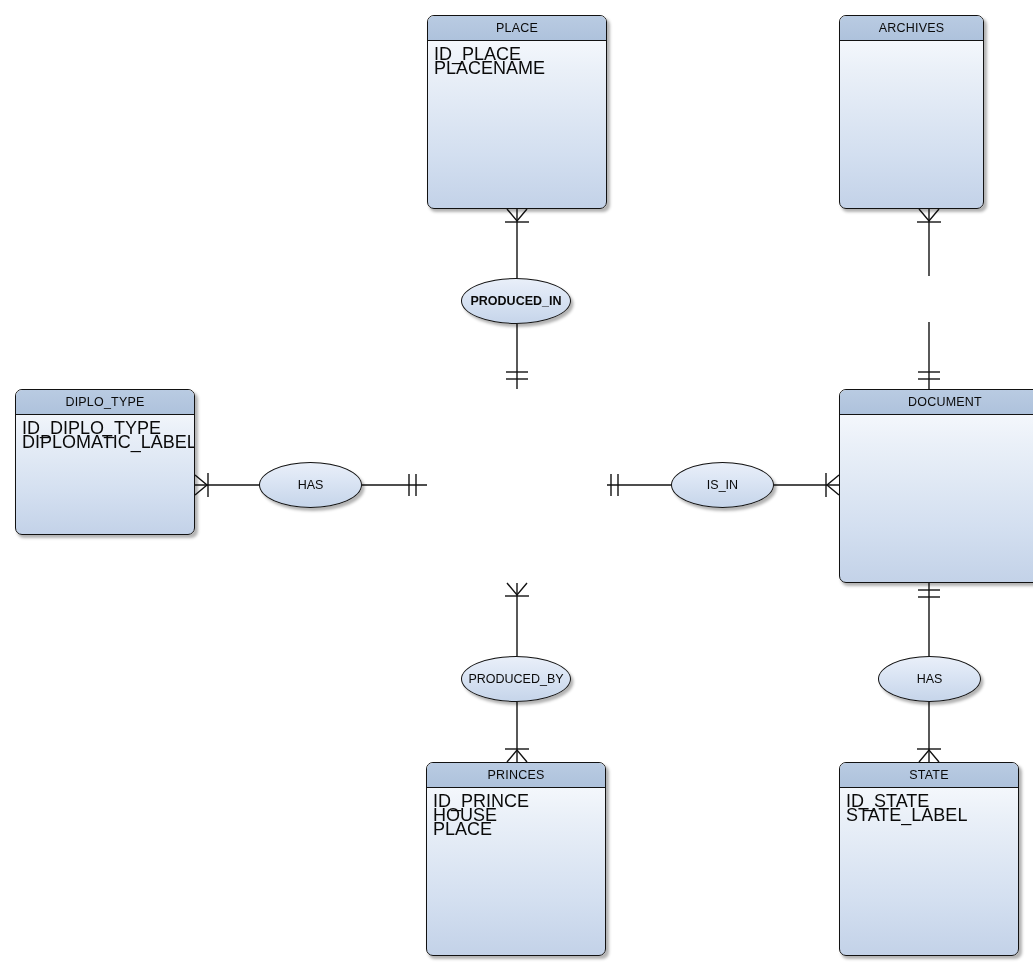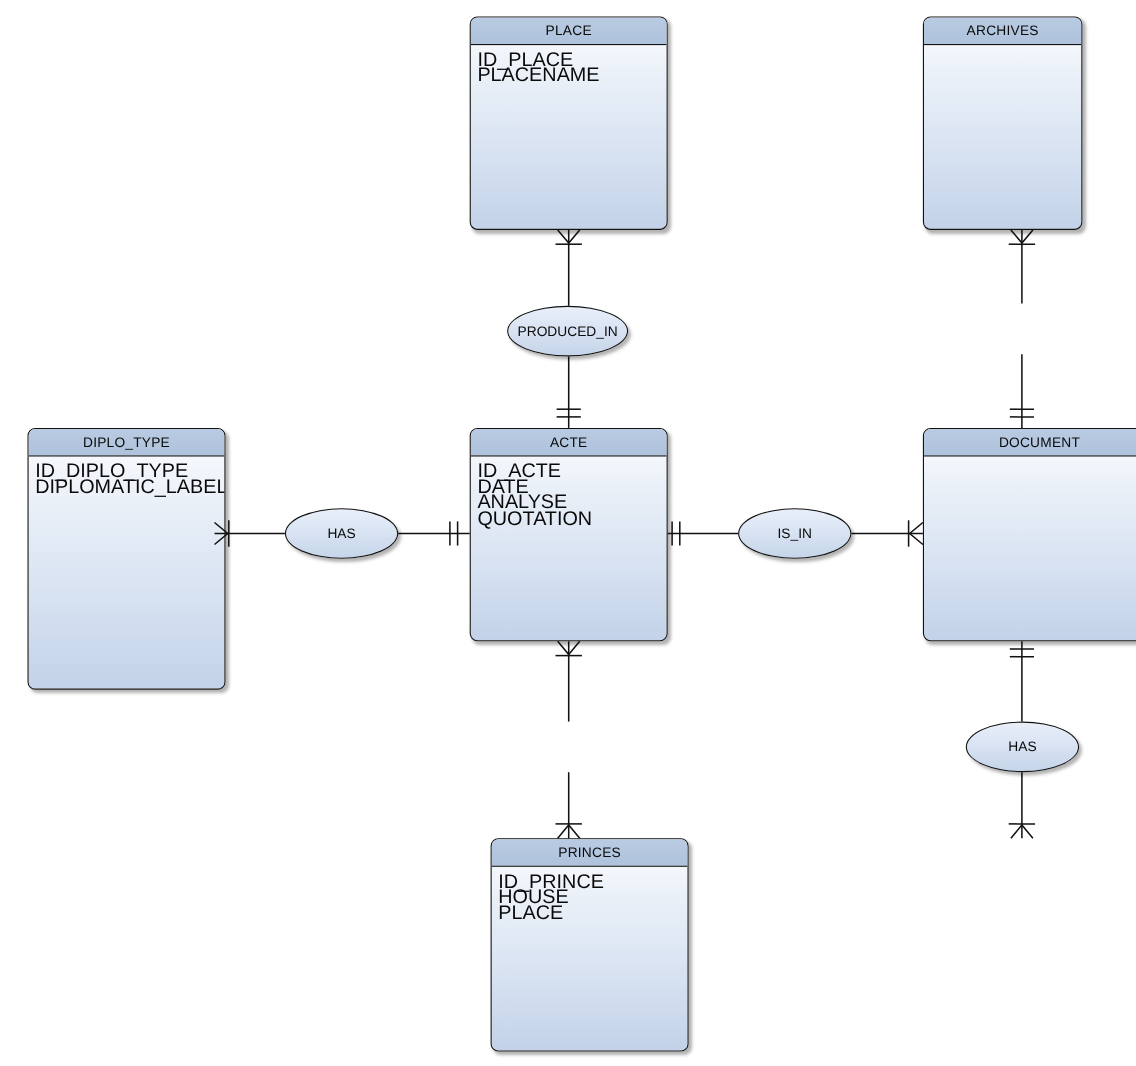--- a/index.html
+++ b/index.html
@@ -147,50 +147,49 @@
     <div class="entity-attrs">
       <div>ID_PLACE</div>
       <div>PLACENAME</div>
     </div>
   </div>
 
   <div class="entity" style="left:839px; top:15px; width:145px; height:194px;">
     <div class="entity-header">ARCHIVES</div>
   </div>
 
-  <div class="entity" style="left:25px; top:389px; width:180px; height:238px;">
+  <div class="entity" style="left:15px; top:389px; width:180px; height:146px;">
     <div class="entity-header">DIPLO_TYPE</div>
     <div class="entity-attrs">
       <div>ID_DIPLO_TYPE</div>
       <div>DIPLOMATIC_LABEL</div>
     </div>
   </div>
 
-  <div class="entity" style="left:427px; top:389px; width:180px; height:194px;">
-    <div class="entity-header">ACTE</div>
-    <div class="entity-attrs">
-      <div>ID_ACTE</div>
-      <div>DATE</div>
-      <div>ANALYSE</div>
-      <div>QUOTATION</div>
-    </div>
-  </div>
 
   <div class="entity" style="left:839px; top:389px; width:212px; height:194px;">
     <div class="entity-header">DOCUMENT</div>
   </div>
 
-  <div class="entity" style="left:446px; top:762px; width:180px; height:194px;">
+  <div class="entity" style="left:426px; top:762px; width:180px; height:194px;">
     <div class="entity-header">PRINCES</div>
     <div class="entity-attrs">
       <div>ID_PRINCE</div>
       <div>HOUSE</div>
       <div>PLACE</div>
     </div>
   </div>
 
+  <div class="entity" style="left:839px; top:762px; width:180px; height:194px;">
+    <div class="entity-header">STATE</div>
+    <div class="entity-attrs">
+      <div>ID_STATE</div>
+      <div>STATE_LABEL</div>
+    </div>
+  </div>
 
-  <div class="rel" style="left:461px; top:278px; width:110px; height:46px;">PRODUCED_IN</div>
+  <div class="rel" style="left:461px; top:278px; width:110px; height:46px;font-weight:bold;">PRODUCED_IN</div>
   <div class="rel" style="left:259px; top:462px; width:103px; height:46px;">HAS</div>
   <div class="rel" style="left:671px; top:462px; width:103px; height:46px;">IS_IN</div>
+  <div class="rel" style="left:461px; top:656px; width:110px; height:46px;">PRODUCED_BY</div>
   <div class="rel" style="left:878px; top:656px; width:103px; height:46px;">HAS</div>
 
 </div>
 
 </body></html>

